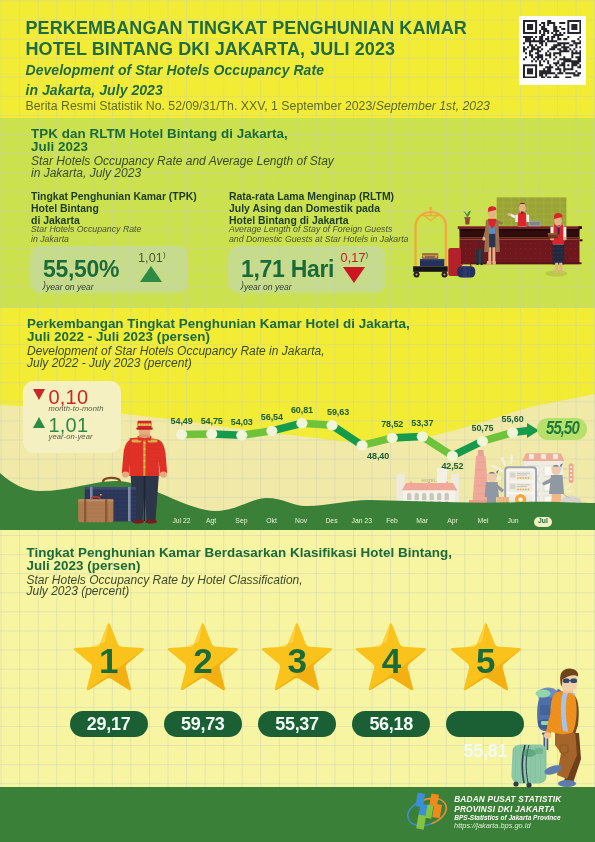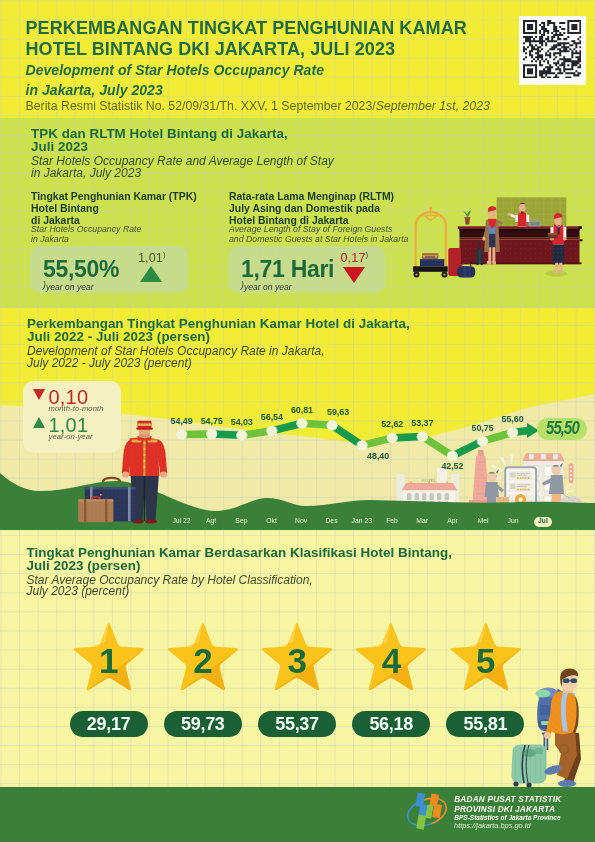--- a/index.html
+++ b/index.html
@@ -348,21 +348,21 @@
       </g>
   </svg>
   <div id="ptlabels">
       <div class="lbl-pt" style="left: 181.6px; top: 415.999px;">54,49</div>
       <div class="lbl-pt" style="left: 211.69px; top: 415.534px;">54,75</div>
       <div class="lbl-pt" style="left: 241.78px; top: 416.822px;">54,03</div>
       <div class="lbl-pt" style="left: 271.87px; top: 412.334px;">56,54</div>
       <div class="lbl-pt" style="left: 301.96px; top: 404.7px;">60,81</div>
       <div class="lbl-pt" style="left: 332.05px; top: 406.81px; padding-left: 12px;">59,63</div>
       <div class="lbl-pt" style="left: 362.14px; top: 450.887px; margin-left: 16px;">48,40</div>
-      <div class="lbl-pt" style="left: 392.23px; top: 419.343px;">52,62</div>
+      <div class="lbl-pt" style="left: 392.23px; top: 419.343px;">78,52</div>
       <div class="lbl-pt" style="left: 422.32px; top: 418.002px;">53,37</div>
       <div class="lbl-pt" style="left: 452.41px; top: 461.4px;">42,52</div>
       <div class="lbl-pt" style="left: 482.5px; top: 422.686px;">50,75</div>
       <div class="lbl-pt" style="left: 512.59px; top: 414.015px;">55,60</div>
     </div>
   <div class="endbadge" style="left:536.6px;top:417.7px;width:50.8px;height:21.9px;border-radius:11px;"></div>
   <div class="endval" style="left:545.8px;top:416.5px;">55,50</div>
   <div id="xlabels">
       <div class="xlbl" style="left: 181.5px; top: 516.8px;">Jul 22</div>
       <div class="xlbl" style="left: 211px; top: 516.8px;">Agt</div>
@@ -378,21 +378,21 @@
       <div class="xlbl" style="left: 513px; top: 516.8px;">Jun</div>
       <div class="xbadge" style="left: 534.3px; top: 516.6px; width: 17.4px; height: 10px;"></div>
       <div class="xlbl act" style="left: 543px; top: 516.8px;">Jul</div>
     </div>
 
   <div class="sec-title" style="left:26.5px;top:546px;">
     <div>Tingkat Penghunian Kamar Berdasarkan Klasifikasi Hotel Bintang,</div>
     <div>Juli 2023 (persen)</div>
   </div>
   <div class="sec-sub" style="left:26.5px;top:574.5px;">
-    <div>Star Average Occupancy Rate by Hotel Classification,</div>
+    <div>Star Hotels Occupancy Rate by Hotel Classification,</div>
     <div>July 2023 (percent)</div>
   </div>
   <div id="stars">
       <div class="star-wrap" style="left: 69.75px; top: 622.1px;"><svg width="77.7" height="73.3" viewBox="0 0 77.7 73.3">
           <path d="M37.38,3.02 Q38.85,-0.70 40.32,3.02 L47.70,21.66 Q48.80,24.45 51.80,24.64 L71.81,25.89 Q75.80,26.14 72.72,28.69 L57.27,41.47 Q54.96,43.38 55.70,46.29 L60.69,65.71 Q61.69,69.58 58.31,67.44 L41.38,56.69 Q38.85,55.08 36.32,56.69 L19.39,67.44 Q16.01,69.58 17.01,65.71 L22.00,46.29 Q22.74,43.38 20.43,41.47 L4.98,28.69 Q1.90,26.14 5.89,25.89 L25.90,24.64 Q28.90,24.45 30.00,21.66 Z" fill="#F9C31C"></path>
           <path d="M38.85,-0.70 L30.00,21.66 Q28.90,24.45 25.90,24.64 L5.89,25.89 L20,25 L35,20 Z" fill="#FDD54B" opacity="0.85"></path>
           <path d="M75.8,26.14 L57.27,41.47 Q54.96,43.38 55.70,46.29 L60.69,65.71 Q61.69,69.58 58.31,67.44 L41.38,56.69 Q38.85,55.08 36.32,56.69 L19.39,67.44 L17,68 C40,52 62,36 75.8,26.14 Z" fill="#F3AE0F" opacity="0.92"></path>
         </svg></div>
       <div class="star-num" style="left: 108.6px; top: 641px;">1</div>
       <div class="pill" style="left: 108.6px; top: 710.7px;"></div>
@@ -421,21 +421,21 @@
       <div class="star-num" style="left: 391.2px; top: 641px;">4</div>
       <div class="pill" style="left: 391.2px; top: 710.7px;"></div>
       <div class="pill-val" style="left: 391.2px; top: 714px;">56,18</div>
       <div class="star-wrap" style="left: 446.55px; top: 622.1px;"><svg width="77.7" height="73.3" viewBox="0 0 77.7 73.3">
           <path d="M37.38,3.02 Q38.85,-0.70 40.32,3.02 L47.70,21.66 Q48.80,24.45 51.80,24.64 L71.81,25.89 Q75.80,26.14 72.72,28.69 L57.27,41.47 Q54.96,43.38 55.70,46.29 L60.69,65.71 Q61.69,69.58 58.31,67.44 L41.38,56.69 Q38.85,55.08 36.32,56.69 L19.39,67.44 Q16.01,69.58 17.01,65.71 L22.00,46.29 Q22.74,43.38 20.43,41.47 L4.98,28.69 Q1.90,26.14 5.89,25.89 L25.90,24.64 Q28.90,24.45 30.00,21.66 Z" fill="#F9C31C"></path>
           <path d="M38.85,-0.70 L30.00,21.66 Q28.90,24.45 25.90,24.64 L5.89,25.89 L20,25 L35,20 Z" fill="#FDD54B" opacity="0.85"></path>
           <path d="M75.8,26.14 L57.27,41.47 Q54.96,43.38 55.70,46.29 L60.69,65.71 Q61.69,69.58 58.31,67.44 L41.38,56.69 Q38.85,55.08 36.32,56.69 L19.39,67.44 L17,68 C40,52 62,36 75.8,26.14 Z" fill="#F3AE0F" opacity="0.92"></path>
         </svg></div>
       <div class="star-num" style="left: 485.4px; top: 641px;">5</div>
       <div class="pill" style="left: 485.4px; top: 710.7px;"></div>
-      <div class="pill-val" style="left: 485.4px; top: 714px; text-align: center;">55,81</div>
+      <div class="pill-val" style="left: 485.4px; top: 741px; text-align: center;">55,81</div>
     </div>
 
   <svg class="illus" style="left:405px;top:791px;z-index:8;" width="44" height="42" viewBox="0 0 44 42">
     <g transform="rotate(-20 22 21)">
       <ellipse cx="22" cy="21" rx="20" ry="12.5" fill="none" stroke="#3C8FD4" stroke-width="1.5"></ellipse>
       <path d="M22 8.5 C33 8.5 42 14 42 21 C42 28 33 33.5 22 33.5" fill="none" stroke="#F08A1C" stroke-width="1.6"></path>
     </g>
     <g transform="rotate(10 22 21)">
       <rect x="9.5" y="3.5" width="7.6" height="13.5" fill="#3C8FD4"></rect>
       <rect x="14.2" y="14" width="7.6" height="13.5" fill="#3C8FD4"></rect>

